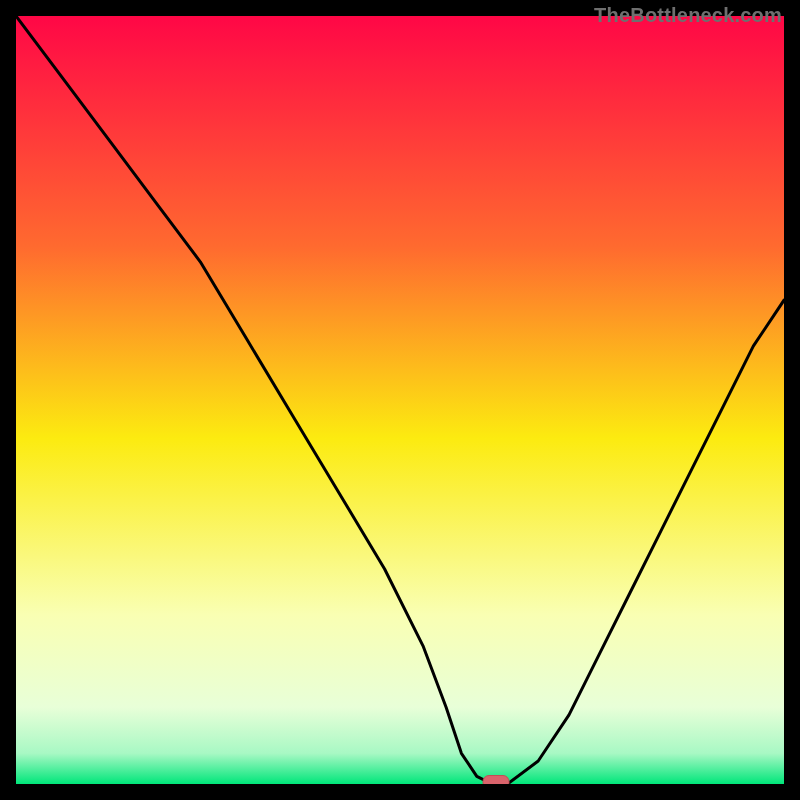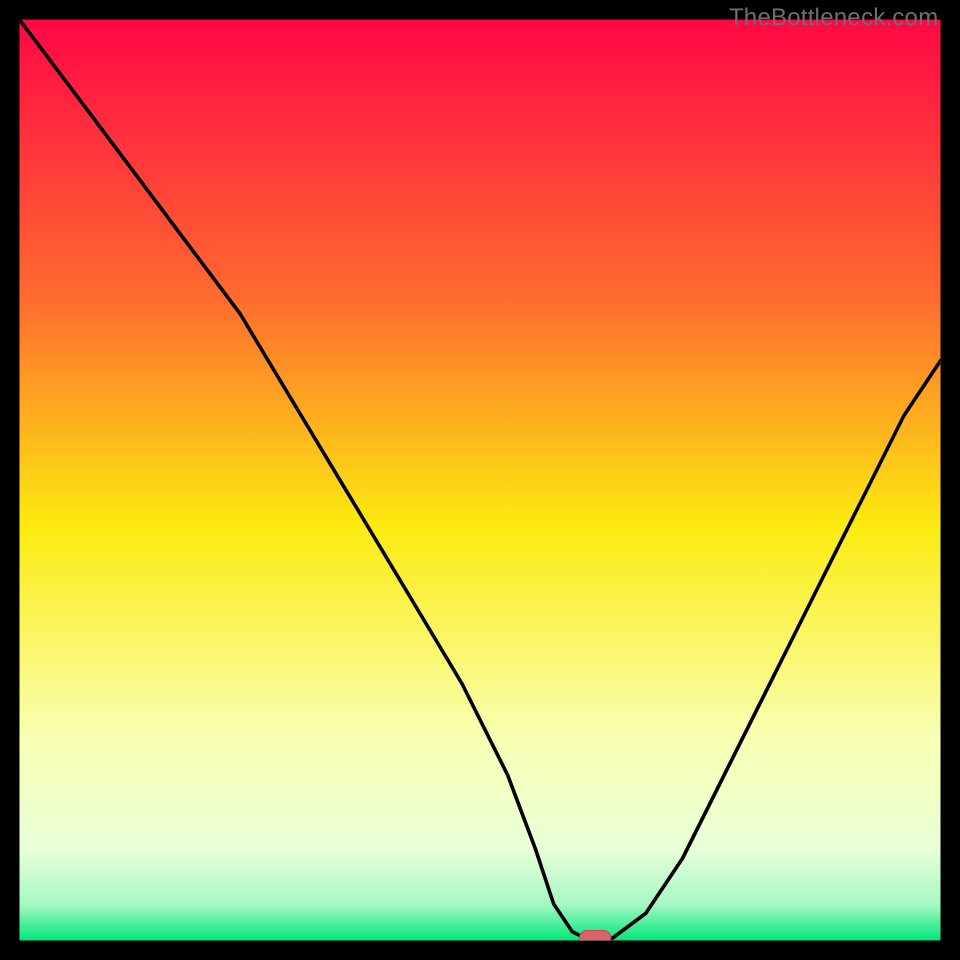--- a/index.html
+++ b/index.html
@@ -22,21 +22,21 @@
     top: 16px;
     width: 768px;
     height: 768px;
     overflow: hidden;
   }
   .attribution {
     position: absolute;
     top: 4px;
     right: 18px;
     font-size: 20px;
-    font-weight: 400;
+    font-weight: 700;
     color: #6f6f6f;
     letter-spacing: 0.2px;
   }
   svg {
     display: block;
   }
 </style>
 </head>
 <body>
 

